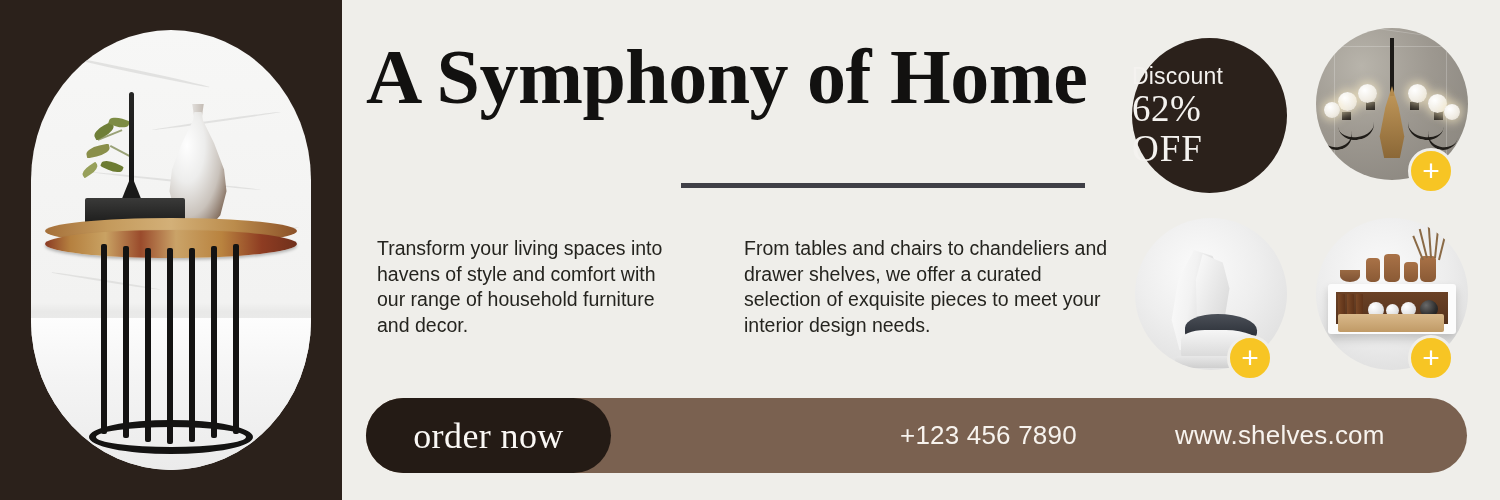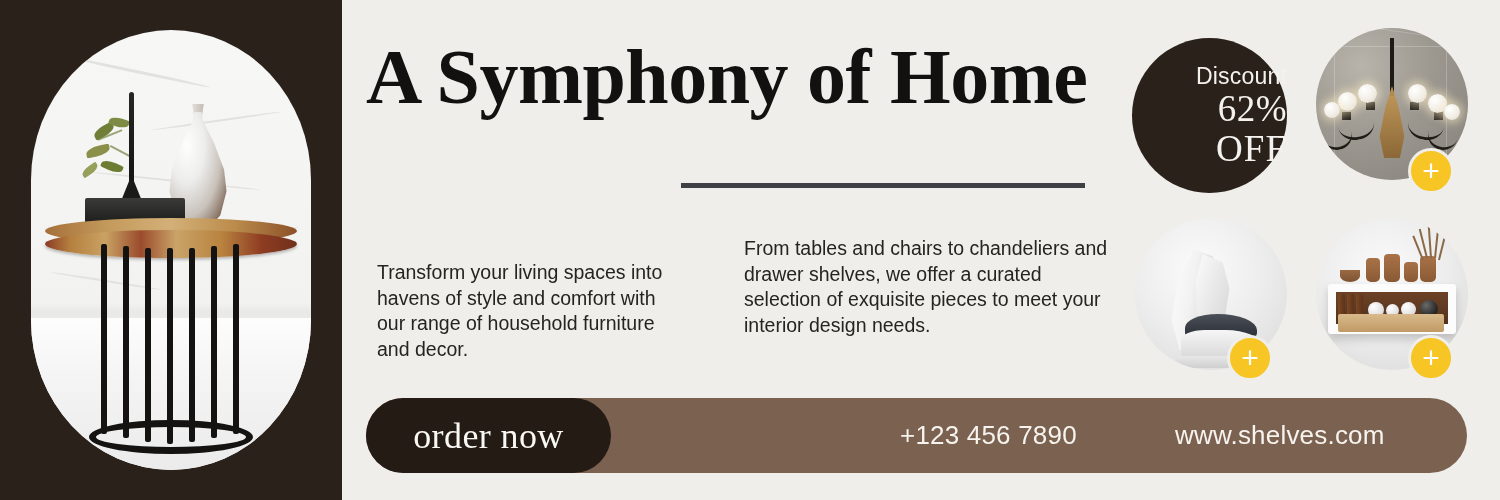--- a/index.html
+++ b/index.html
@@ -103,29 +103,29 @@
     position:absolute; left:681px; top:183px; width:404px; height:5px;
     background:#3f3f46;
   }
 
   
   .body-col {
     position:absolute; top:236px;
     font-size:19.5px; line-height:25.5px; color:#25241f;
     font-family:"Liberation Sans", sans-serif;
   }
-  #body-col-1 { left:377px; width:310px;margin-top:24px; }
+  #body-col-1 { left:377px; width:310px; }
   #body-col-2 { left:744px; width:370px; }
 
   
   #discount-badge {
     position:absolute; left:1132px; top:38px; width:155px; height:155px;
     border-radius:50%;
     background:#2b211b;
-    display:flex; flex-direction:column; align-items:flex-end; justify-content:center;
+    display:flex; flex-direction:column; align-items:flex-start; justify-content:center;
     color:#f4f2ef;
   }
   #discount-label {
     font-family:"Liberation Sans", sans-serif;
     font-size:23px; line-height:26px; letter-spacing:.2px;
   }
   #discount-percent {
     font-family:"Liberation Serif", serif;
     font-size:37px; line-height:40px; letter-spacing:.5px;
   }

